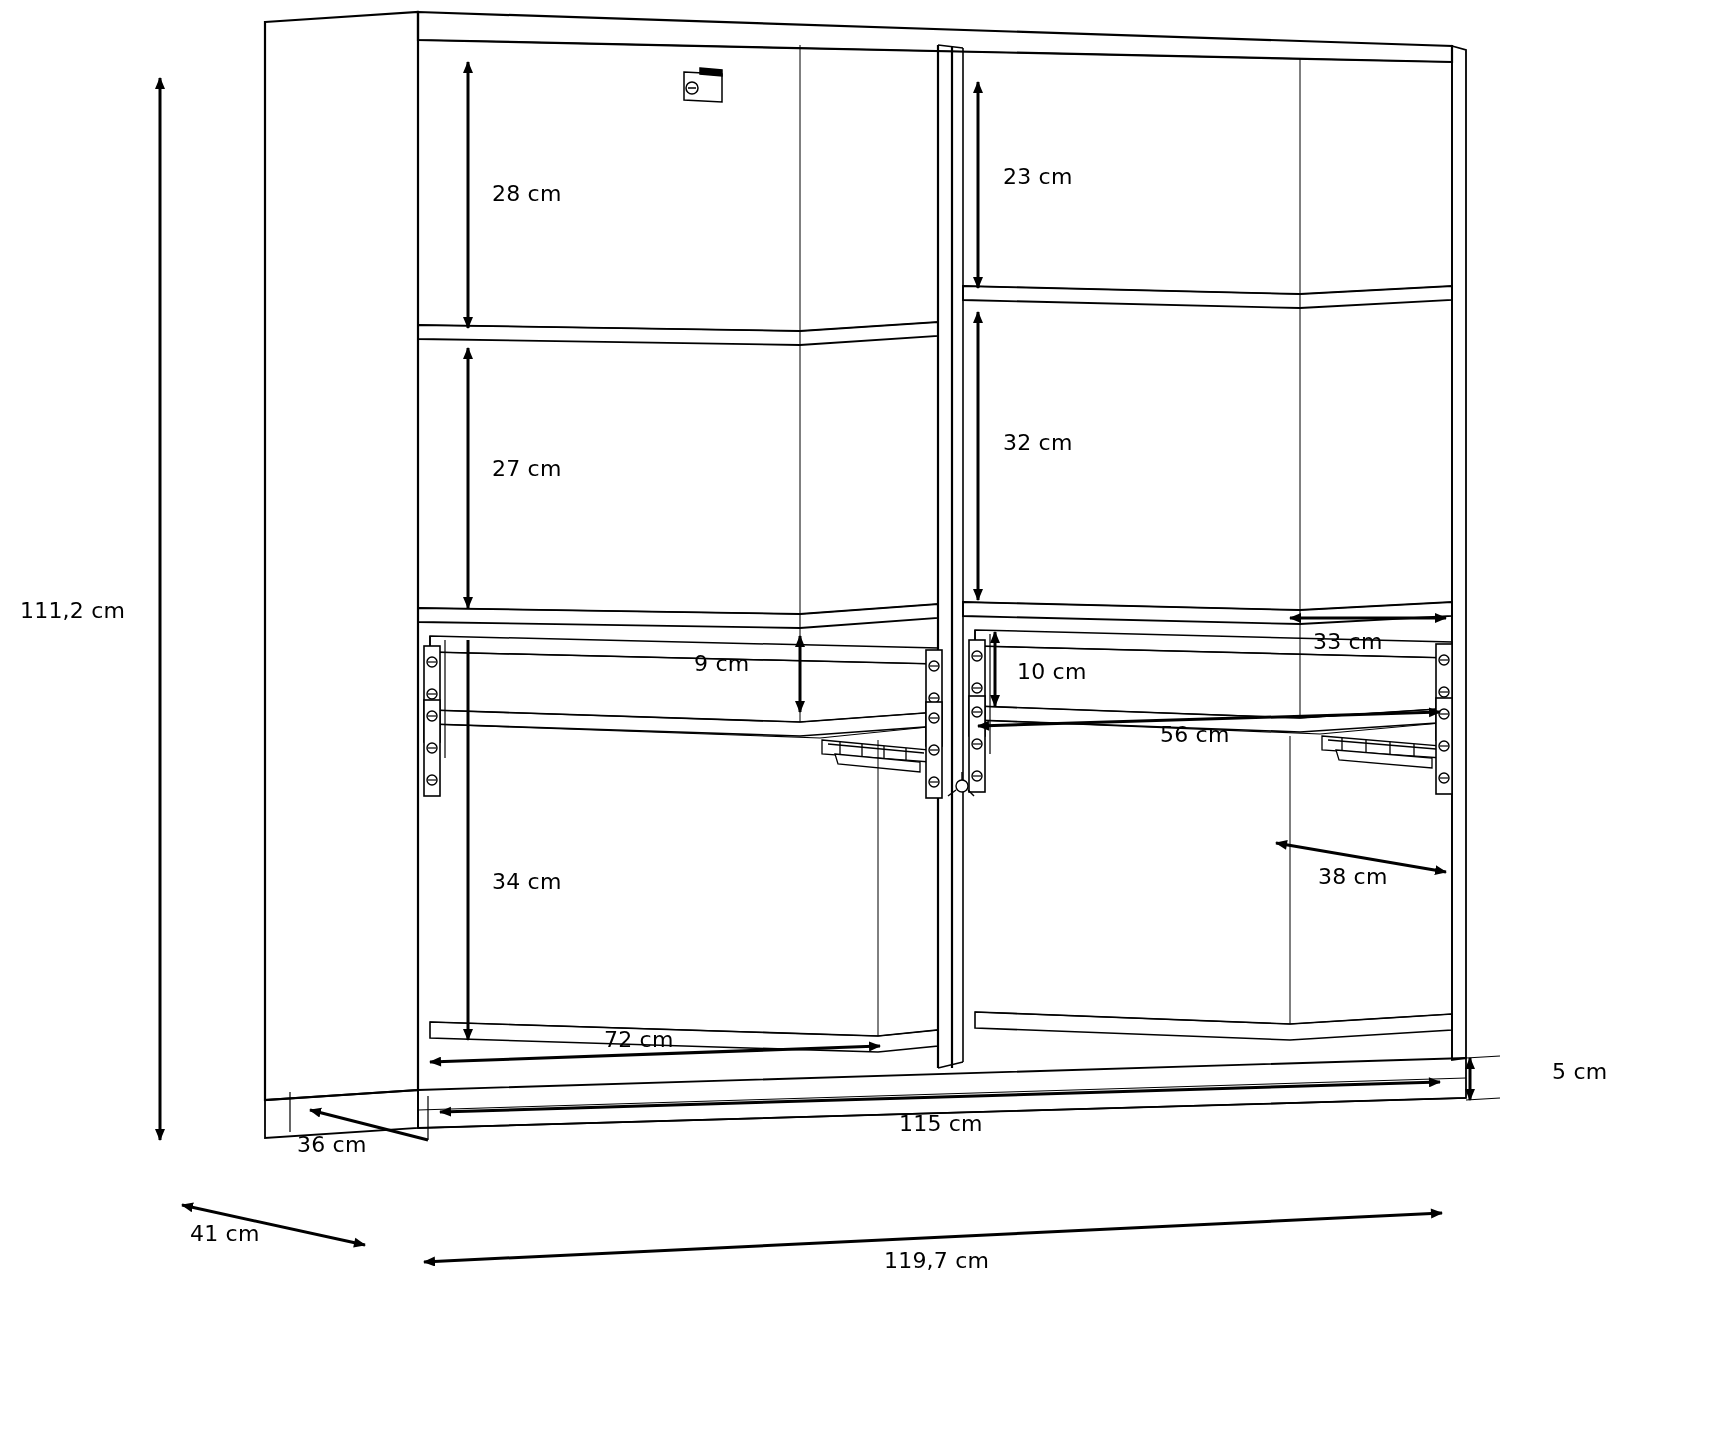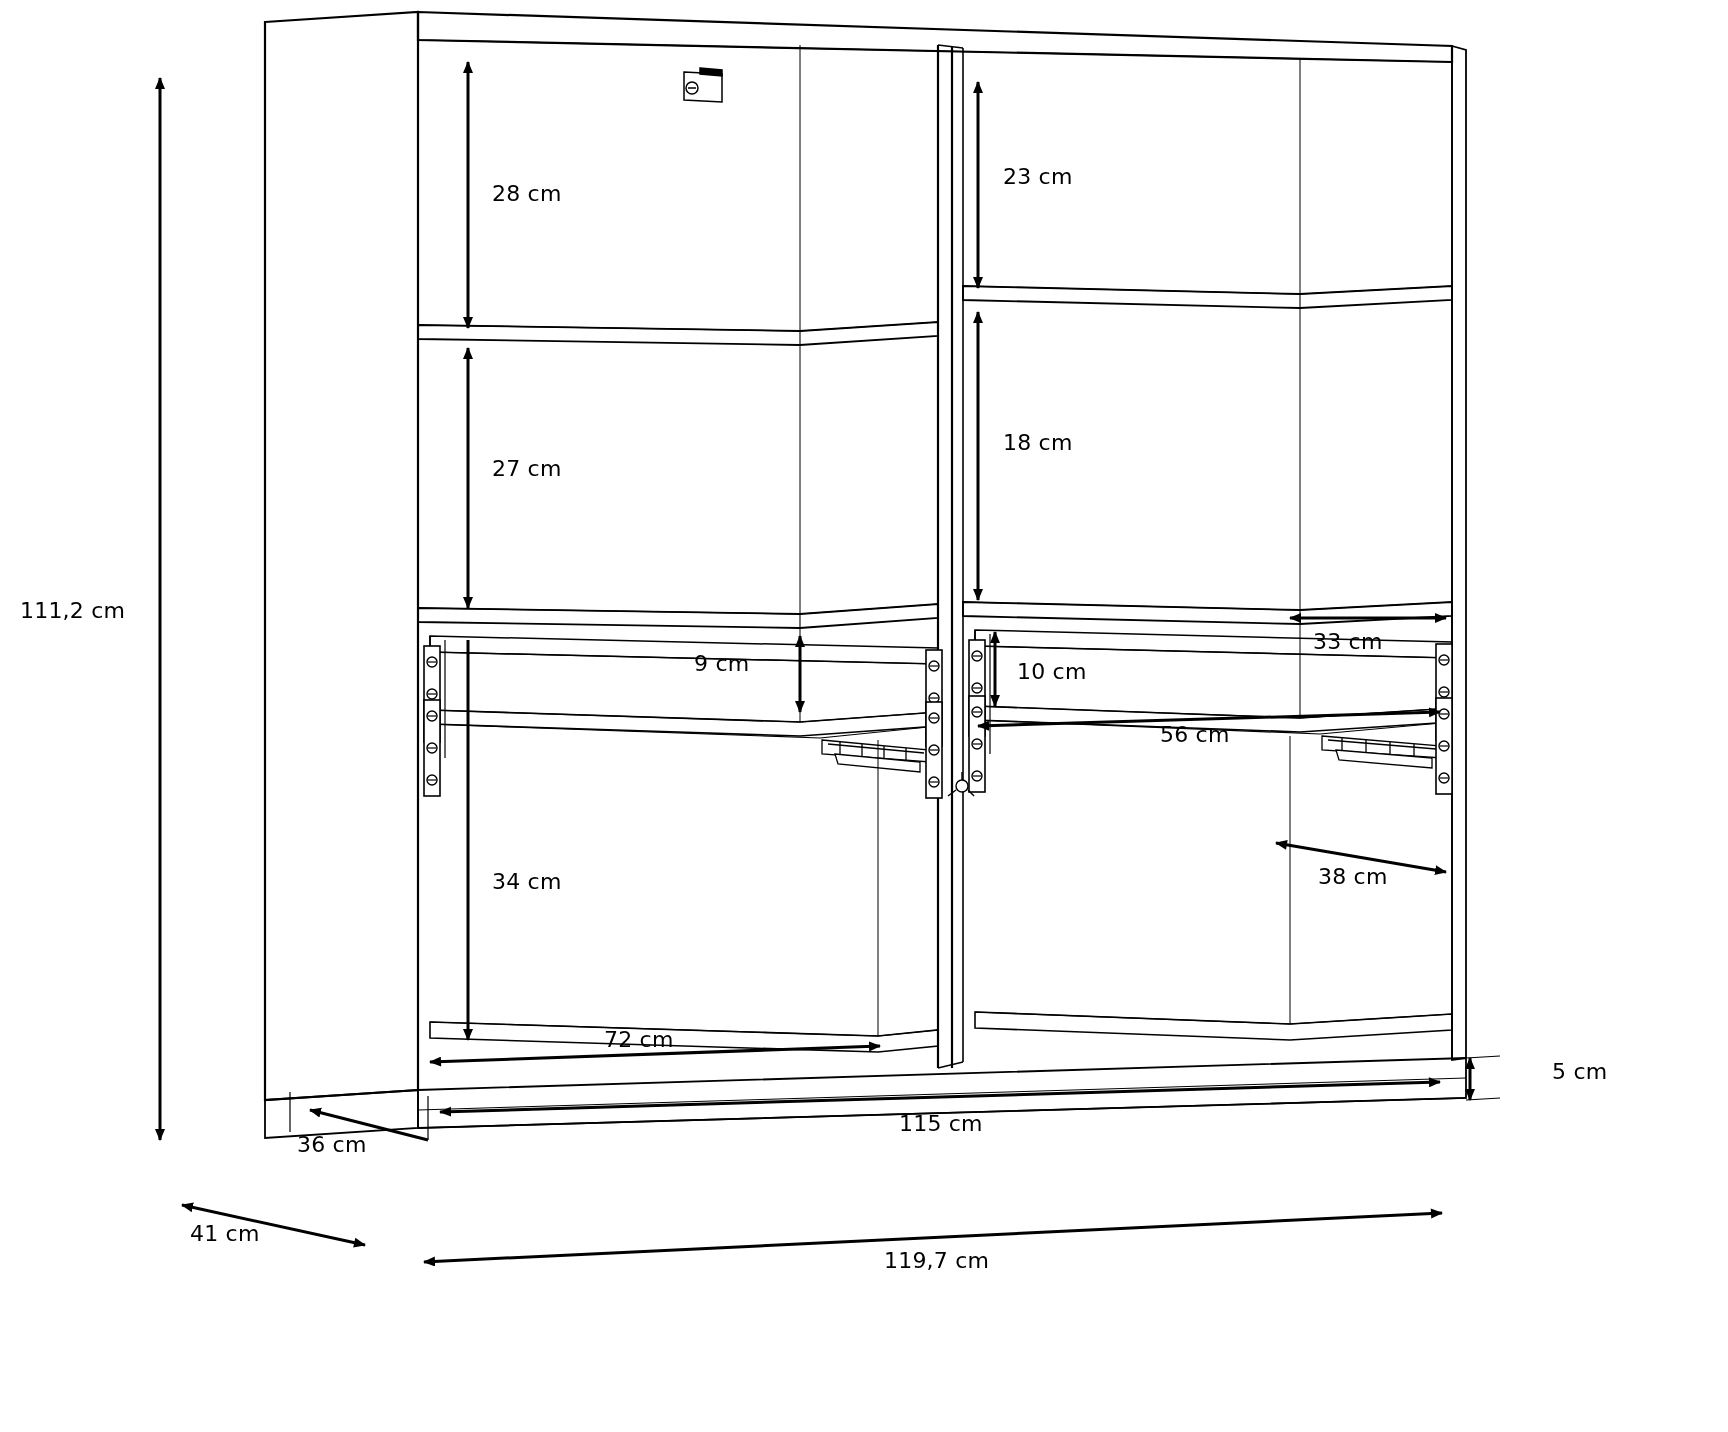--- a/index.html
+++ b/index.html
@@ -233,21 +233,21 @@
   <div class="dim-label" style="left:492px; top:458px;">27 cm</div>
 
   <div class="dim-label" style="left:694px; top:653px;">9 cm</div>
 
   <div class="dim-label" style="left:492px; top:871px;">34 cm</div>
 
   <div class="dim-label" style="left:604px; top:1029px;">72 cm</div>
 
   <div class="dim-label" style="left:1003px; top:166px;text-align:right;">23 cm</div>
 
-  <div class="dim-label" style="left:1003px; top:432px;">18 cm</div>
+  <div class="dim-label" style="left:1003px; top:432px;">32 cm</div>
 
   <div class="dim-label" style="left:1017px; top:645px;margin-top:16px;">10 cm</div>
 
   <div class="dim-label" style="left:1313px; top:631px;">33 cm</div>
 
   <div class="dim-label" style="left:1160px; top:724px;">56 cm</div>
 
   <div class="dim-label" style="left:1318px; top:866px;">38 cm</div>
 
   <div class="dim-label" style="left:1552px; top:1061px;">5 cm</div>

